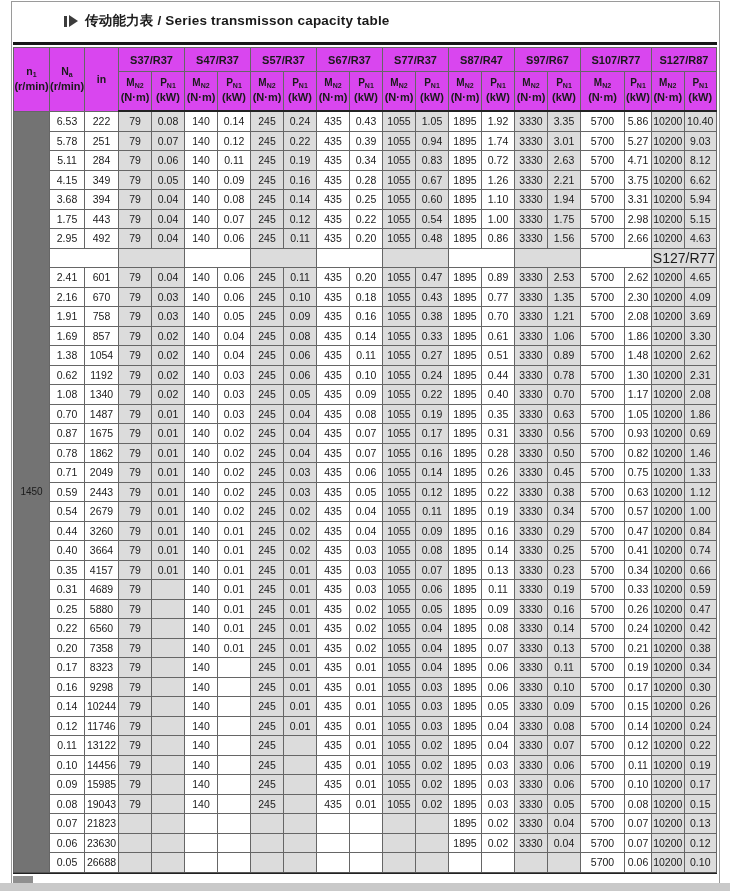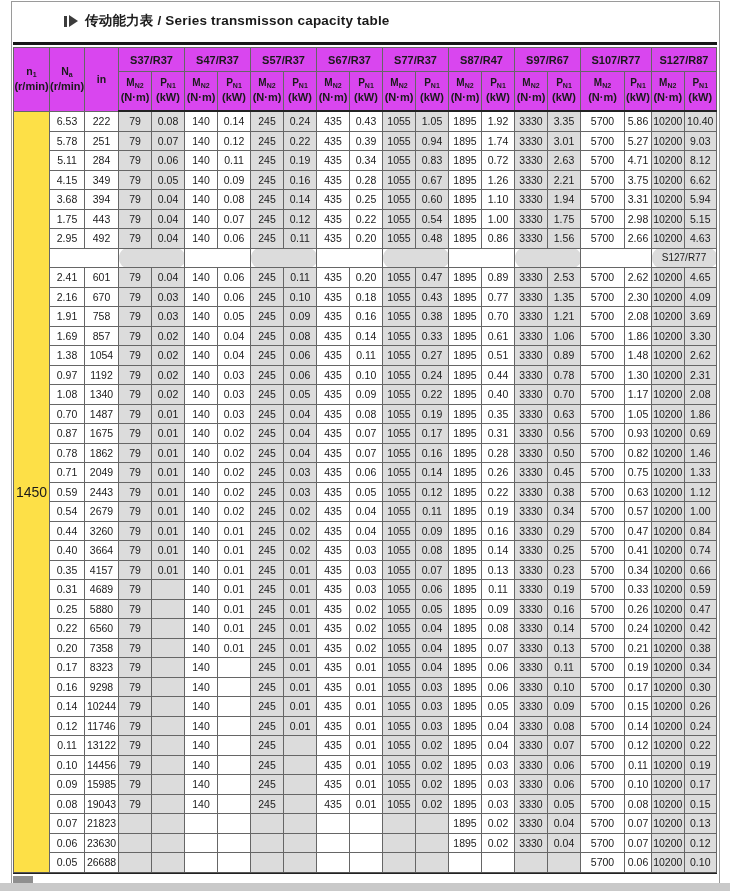--- a/index.html
+++ b/index.html
@@ -18,22 +18,22 @@
   th,td{border:1px solid #666;padding:0;text-align:center;vertical-align:middle;overflow:hidden;white-space:nowrap;}
   thead th{background:#d946ef;font-weight:bold;}
   tr.grprow th{height:23px;font-size:11px;}
   tr.subrow th{height:38px;font-size:10px;line-height:1.25;border-bottom:2px solid #222;}
   thead th.corner{font-size:10.5px;line-height:1.2;}
   thead .unit{font-size:11px;}
   sub{font-size:7px;vertical-align:-2px;}
   tbody td{height:18.5px;font-size:10.5px;}
   td.shade,th.shade{background:#dcdcdc;}
   td.p{border-left:1px solid #b3b3b3;}
-  td.n1cell{background:#fde047;font-size:14px;margin-left:9px;}
-  tr.labelrow td{height:18.5px;font-size:10px;border-radius:9px;}
+  td.n1cell{background:#737373;font-size:10px;margin-left:9px;}
+  tr.labelrow td{height:18.5px;font-size:14px;}
   .dbl{position:absolute;left:13px;top:872px;width:704px;height:1px;background:#555;}
   .stub{position:absolute;left:13px;top:876px;width:20px;height:9px;background:#8f8f8f;}
   .band{position:absolute;left:0;top:883px;width:730px;height:8px;background:#c9c9c9;}
 </style>
 </head>
 <body>
 
 <div class="sheet"></div>
 
 <div class="titlebar">
@@ -376,21 +376,21 @@
         <td>1895</td>
         <td class="p">0.51</td>
         <td class="shade">3330</td>
         <td class="p shade">0.89</td>
         <td>5700</td>
         <td class="p">1.48</td>
         <td class="shade">10200</td>
         <td class="p shade">2.62</td>
       </tr>
       <tr>
-        <td>0.97</td>
+        <td>0.62</td>
         <td>1192</td>
         <td class="shade">79</td>
         <td class="p shade">0.02</td>
         <td>140</td>
         <td class="p">0.03</td>
         <td class="shade">245</td>
         <td class="p shade">0.06</td>
         <td>435</td>
         <td class="p">0.10</td>
         <td class="shade">1055</td>

